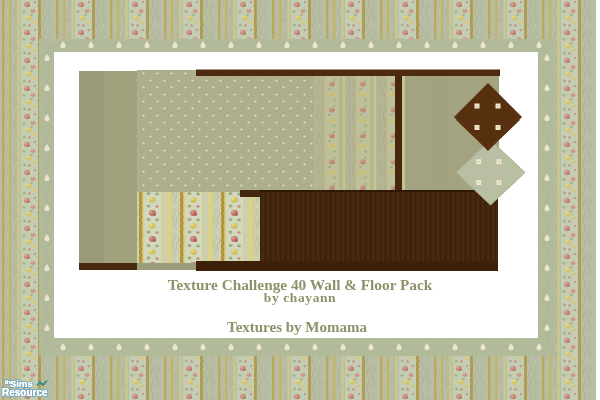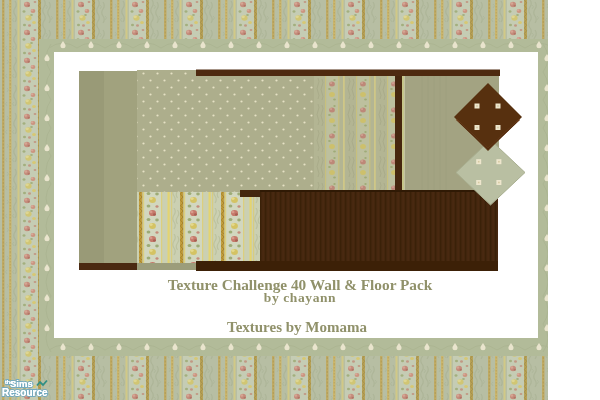--- a/index.html
+++ b/index.html
@@ -1,16 +1,16 @@
 <!DOCTYPE html>
 <html><head>
 <meta charset="utf-8">
 <style>
   html,body{margin:0;padding:0;}
-  #stage{position:relative;width:548px;height:400px;overflow:hidden;font-family:"Liberation Serif",serif;}
+  #stage{position:relative;width:596px;height:400px;overflow:hidden;font-family:"Liberation Serif",serif;}
 </style>
 </head>
 <body>
 <div id="stage">
 <svg width="600" height="400" viewBox="0 0 600 400" xmlns="http://www.w3.org/2000/svg">
 <defs>
 
   <pattern id="wp" width="54" height="28" patternUnits="userSpaceOnUse">
     <rect width="54" height="28" fill="#b7bea4"></rect>
     <path d="M44 0 q2.5 3.5 0 7 q-2.5 3.5 0 7 q2.5 3.5 0 7 q-2.5 3.5 0 7 M49 2 q2.5 3.5 0 7 q-2.5 3.5 0 7 q2.5 3.5 0 7 M15 1 q2.5 3.5 0 7 q-2.5 3.5 0 7 q2.5 3.5 0 7" stroke="#acb496" stroke-width="1.2" fill="none"></path>

